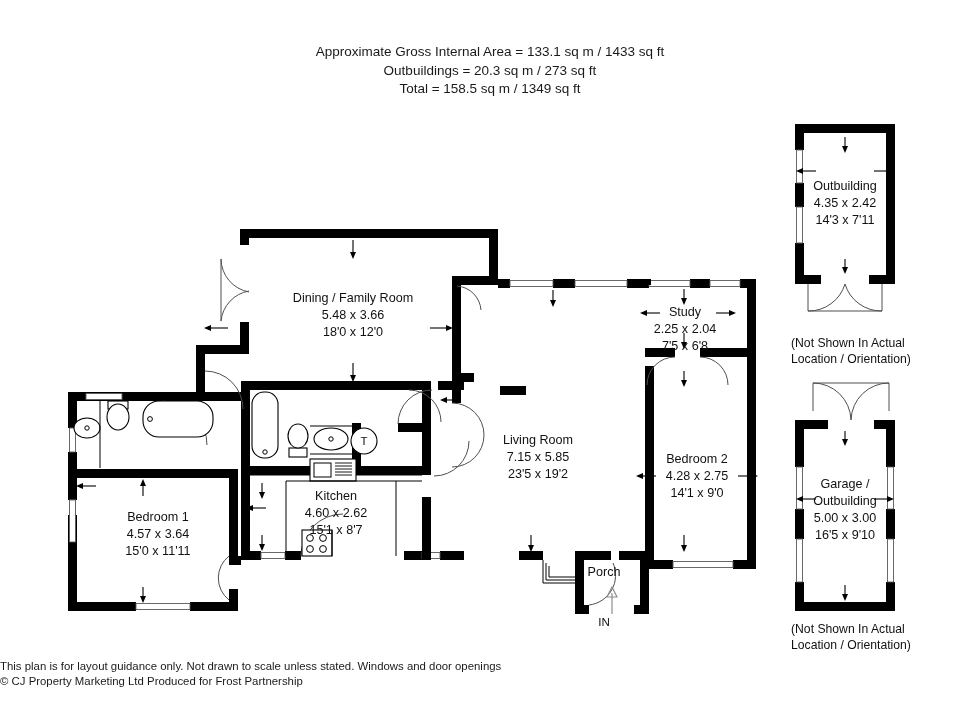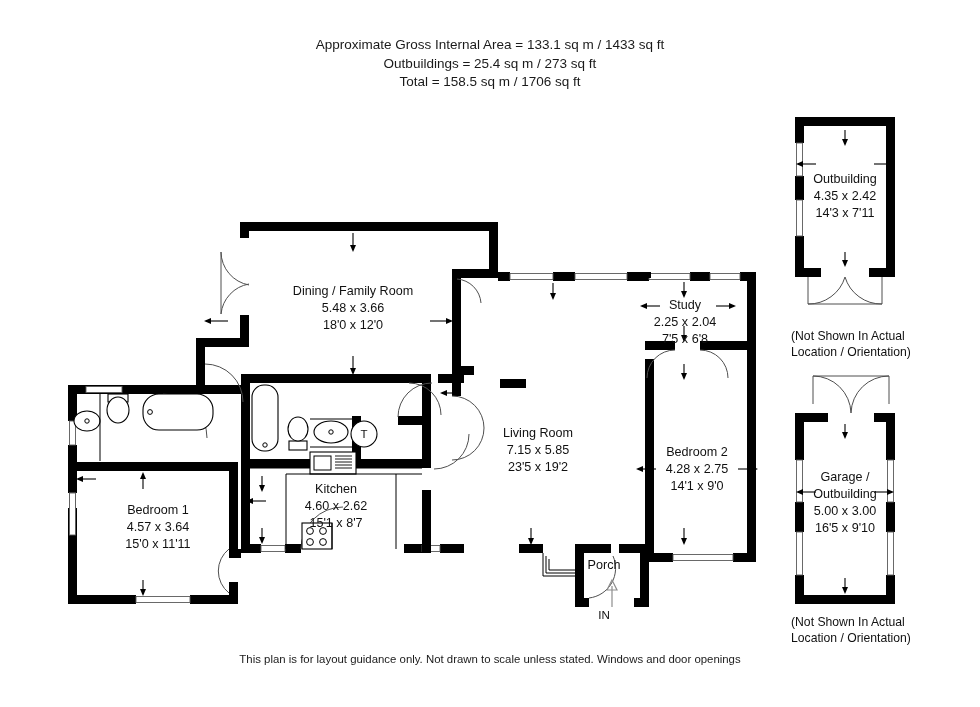--- a/index.html
+++ b/index.html
@@ -4,31 +4,31 @@
 <style>
   html,body{margin:0;padding:0;background:#ffffff;}
   body{
     width:980px;height:707px;
     font-family:"Liberation Sans","DejaVu Sans",sans-serif;
     color:#111111;
     position:relative;
     overflow:hidden;
     -webkit-font-smoothing:antialiased;
   }
-  #root{position:absolute;left:0;top:4px;width:980px;height:609px;}
+  #root{position:absolute;left:0;top:11px;width:980px;height:609px;}
 
   .hdr{
     position:absolute;left:0;top:32px;width:980px;
     text-align:center;font-size:13.5px;line-height:18.5px;color:#1a1a1a;
   }
   .hdr div{white-space:nowrap;}
 
   .ftr{
     position:absolute;left:0;top:648px;width:980px;
-    text-align:center;font-size:11.4px;line-height:14.6px;color:#1a1a1a;
+    text-align:left;font-size:11.4px;line-height:14.6px;color:#1a1a1a;
   }
   .ftr div{white-space:nowrap;}
 
   svg#plan{position:absolute;left:0;top:0;width:980px;height:707px;}
 
   .lbl{font-family:"Liberation Sans","DejaVu Sans",sans-serif;fill:#111111;text-anchor:middle;}
   .lbl-name{font-size:12.6px;}
   .lbl-dim{font-size:12.6px;}
   .lbl-note{font-size:12.2px;text-anchor:start;}
   .lbl-in{font-size:11.6px;}
@@ -44,22 +44,22 @@
   .arrowhead{fill:#000000;}
   .inarrow{fill:none;stroke:#8d8d8d;stroke-width:1.2;}
 </style>
 </head>
 <body>
 
 <div id="root">
 
   <div class="hdr">
     <div>Approximate Gross Internal Area = 133.1 sq m / 1433 sq ft</div>
-    <div>Outbuildings = 25.4 sq m / 273 sq ft</div>
-    <div>Total = 158.5 sq m / 1706 sq ft</div>
+    <div>Outbuildings = 20.3 sq m / 273 sq ft</div>
+    <div>Total = 158.5 sq m / 1349 sq ft</div>
   </div>
 
   <svg id="plan" viewBox="0 0 980 707">
 
     <g>
 
       <rect class="wall" x="240" y="218" width="258" height="9"></rect>
 
       <rect class="wall" x="240" y="218" width="9" height="16"></rect>
 
@@ -413,15 +413,16 @@
       <text class="lbl lbl-dim" x="845" y="511">5.00 x 3.00</text>
       <text class="lbl lbl-dim" x="845" y="528">16'5 x 9'10</text>
       <text class="lbl lbl-note" x="791" y="622">(Not Shown In Actual</text>
       <text class="lbl lbl-note" x="791" y="638">Location / Orientation)</text>
     </g>
 
   </svg>
 
   <div class="ftr">
     <div>This plan is for layout guidance only. Not drawn to scale unless stated. Windows and door openings</div>
+    <div>© CJ Property Marketing Ltd Produced for Frost Partnership</div>
   </div>
 
 </div>
 
 </body></html>

